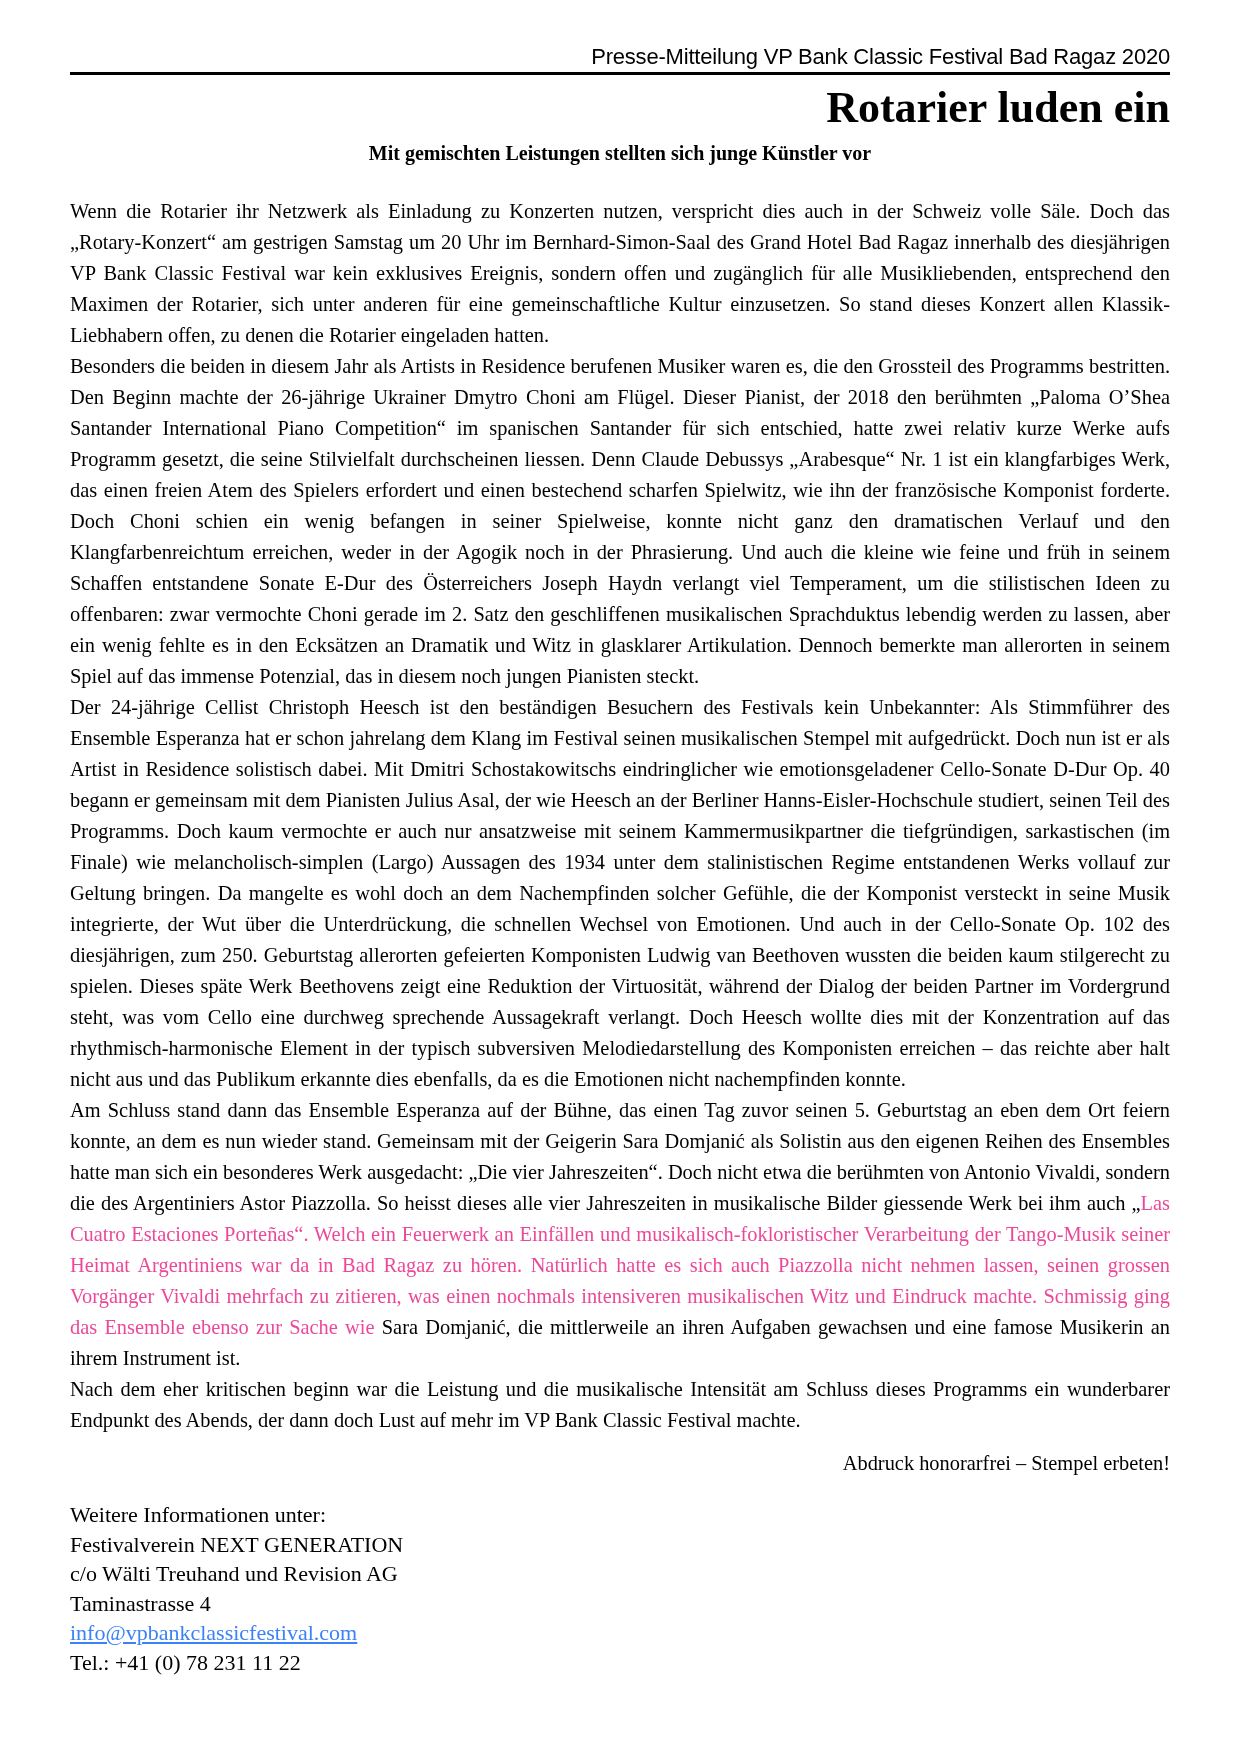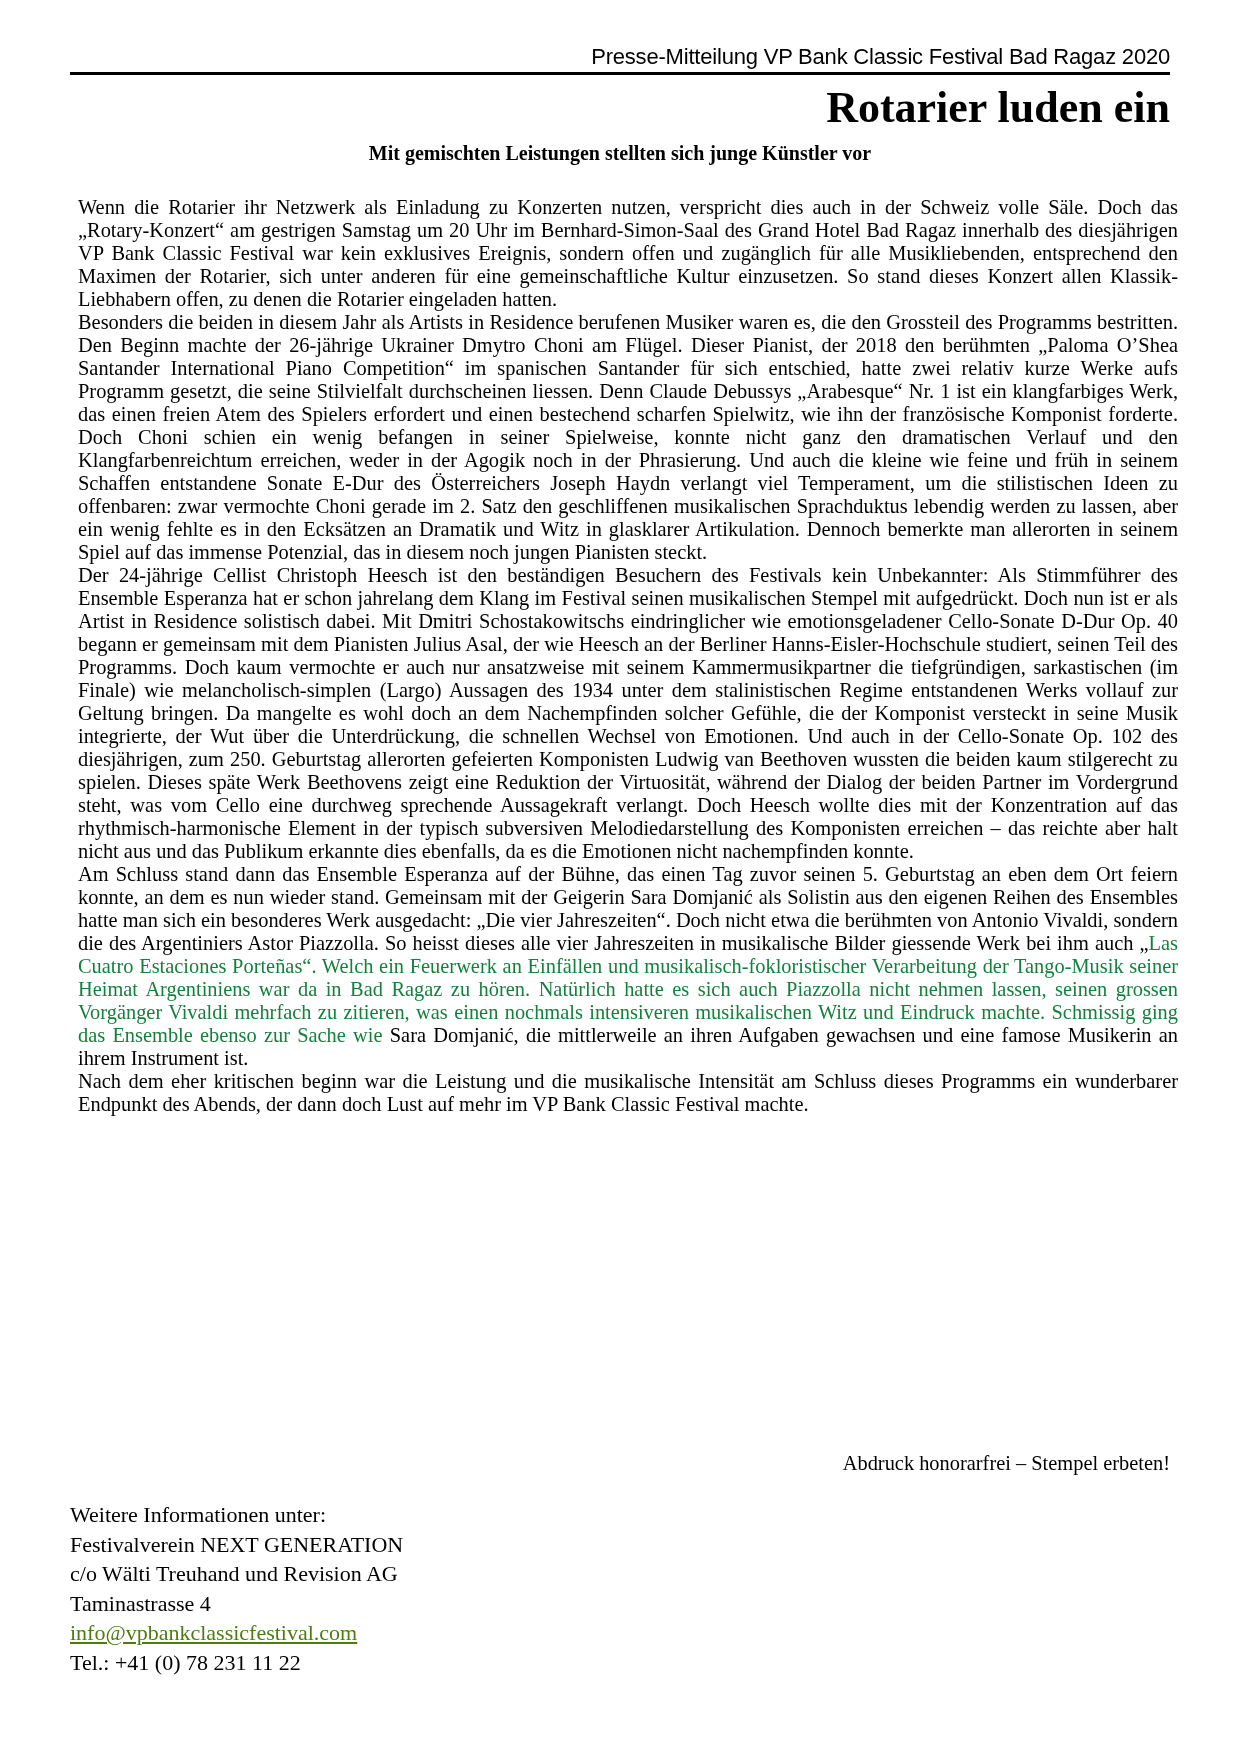--- a/index.html
+++ b/index.html
@@ -56,31 +56,31 @@
       left: 0;
       width: 1100px;
       text-align: center;
       font-size: 20px;
       line-height: 30px;
       margin: 0;
     }
     .body-text {
       position: absolute;
       top: 196px;
-      left: 8px;
+      left: 0;
       width: 1100px;
       font-size: 20.4px;
-      line-height: 23px;
+      line-height: 31px;
       text-align: justify;
     }
     .body-text p {
       margin: 0;
     }
     .gray {
-      color: #15803d;
+      color: #ec4899;
     }
     .disclaimer {
       position: absolute;
       top: 1450px;
       right: 0;
       font-size: 20.4px;
       line-height: 26px;
       text-align: right;
       white-space: nowrap;
     }
@@ -88,21 +88,21 @@
       position: absolute;
       top: 1500px;
       left: 0;
       font-size: 22px;
       line-height: 29.5px;
     }
     .contact div {
       white-space: nowrap;
     }
     .contact a {
-      color: #4d7c0f;
+      color: #3b82f6;
       text-decoration: underline;
     }
   </style>
 </head>
 <body>
 
 <div class="page">
 
   <div class="header-line">Presse-Mitteilung VP Bank Classic Festival Bad Ragaz 2020</div>
   <div class="header-rule"></div>

